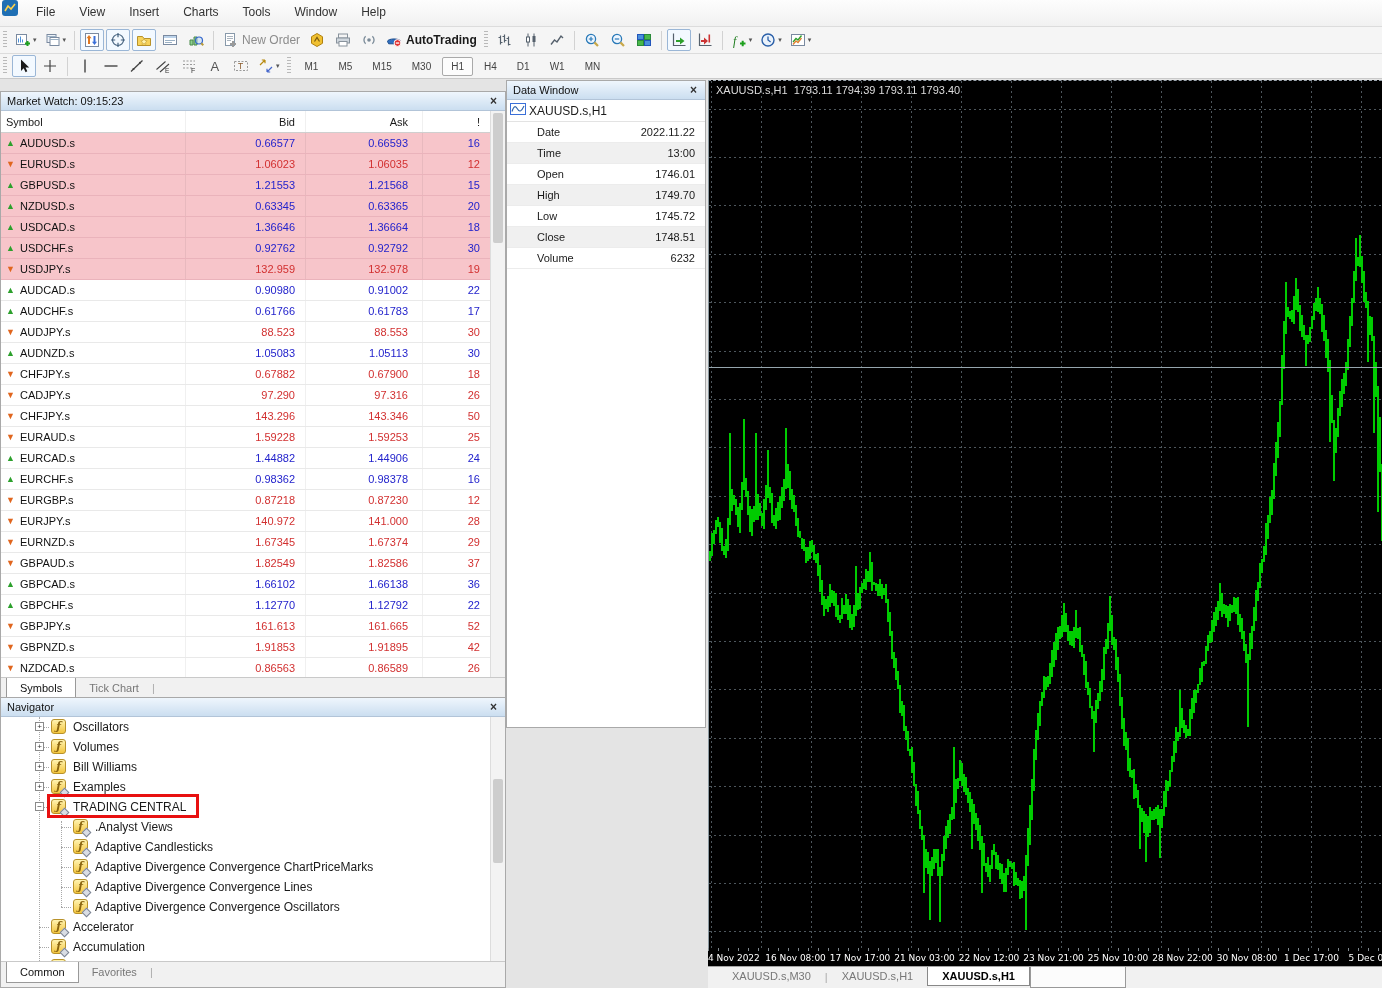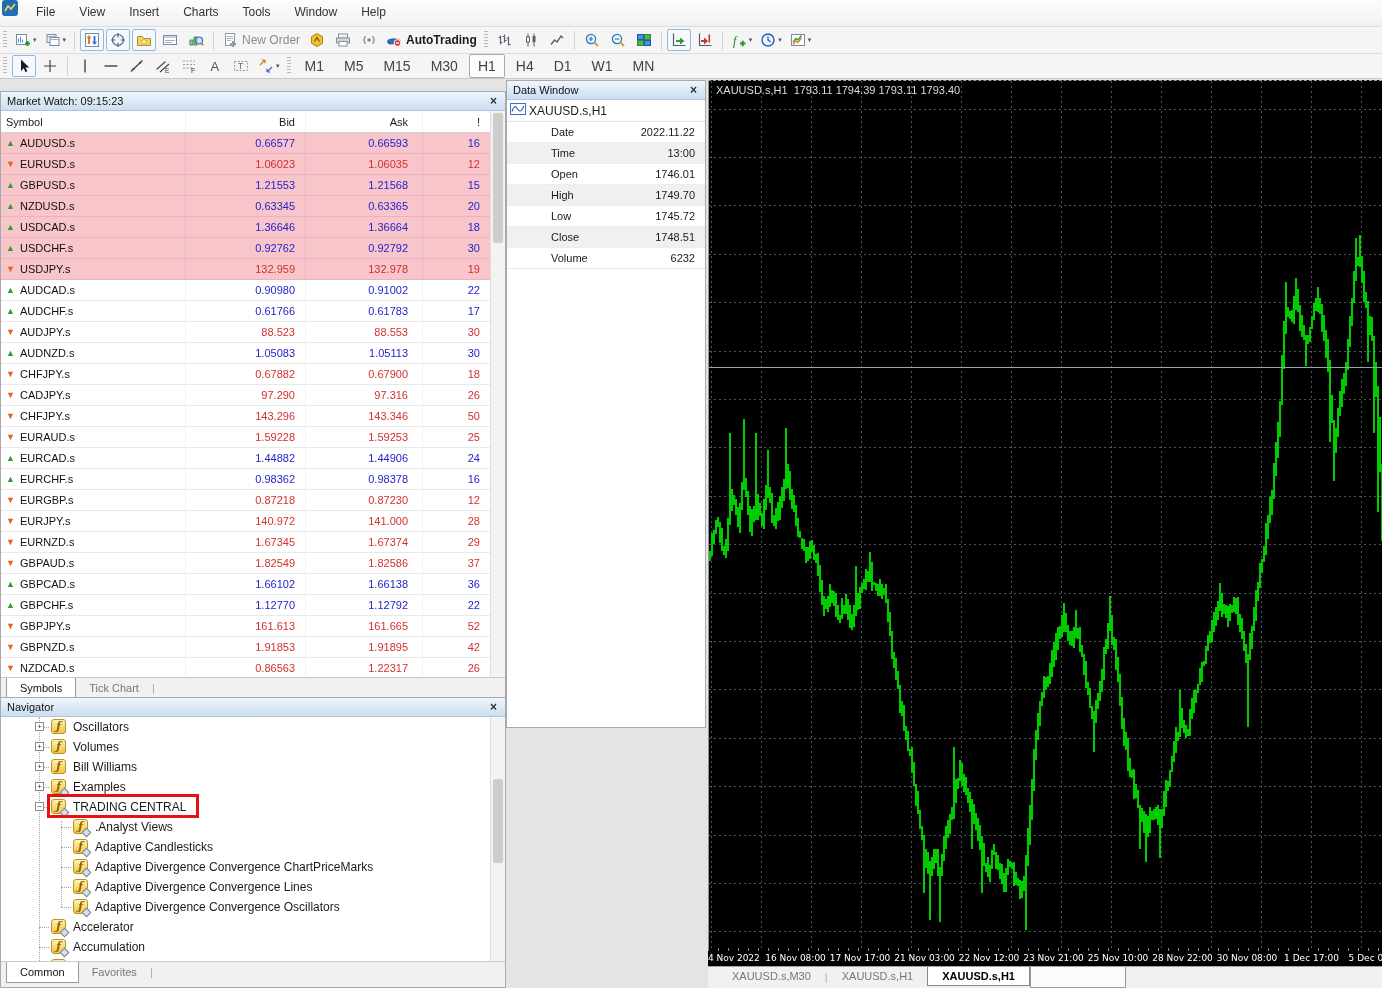--- a/index.html
+++ b/index.html
@@ -21,21 +21,21 @@
   .grip { width:4px; height:18px; margin:0 4px 0 3px;
     background:repeating-linear-gradient(180deg,#b9b9b9 0 1px,transparent 1px 3px); }
   .tsep { width:1px; height:19px; background:#d2d2d2; margin:0 4px; }
   .tbtn { height:22px; min-width:24px; display:flex; align-items:center; justify-content:center;
     border:1px solid transparent; border-radius:2px; padding:0 2px; margin:0 1px; }
   .tbtn.pressed { border-color:#9ab6d6; background:#f3f9ff; }
   .tbtn .ticon { display:flex; }
   .caret { font-size:7px; color:#555; margin-left:2px; }
   .tlabel { font-size:12px; color:#8c8c8c; margin-left:4px; white-space:nowrap; }
   .tlabel.bold { color:#1a1a1a; font-weight:bold; }
-  .tfbtn { font-size:14px; color:#444; padding:3px 8px; border:1px solid transparent; border-radius:2px; margin:0 1px;}
+  .tfbtn { font-size:10px; color:#444; padding:3px 8px; border:1px solid transparent; border-radius:2px; margin:0 1px;}
   .tfbtn.pressed { border-color:#a9a9a9; background:#fcfcfc; }
 
   
   .panel { position:absolute; background:#fff; border:1px solid #a9a9a9; }
   .panel-title { height:19px; background:linear-gradient(#eff6fd,#cbdef0);
     border-bottom:1px solid #b2c4d8; display:flex; align-items:center; justify-content:space-between;
     font-size:11px; padding:0 6px; color:#111; }
   .closex { font-size:12px; color:#333; line-height:1; padding:0 2px; font-weight:bold; }
 
   
@@ -60,21 +60,21 @@
   .tab-sep { color:#aaa; padding-top:4px; }
 
   
   #data-window { left:506px; top:80px; width:200px; height:648px; }
   #dw-instr { position:absolute; top:19px; left:0; right:0; height:22px; display:flex; align-items:center;
     padding-left:3px; font-size:12px; border-bottom:1px solid #e3e3e3; gap:3px; }
   #dw-fields { position:absolute; top:41px; left:0; right:0; }
   .dwrow { height:21px; display:flex; align-items:center; justify-content:space-between;
     font-size:11px; border-bottom:1px solid #ececec; }
   .dwrow.alt { background:#f0f0f0; }
-  .dwlabel { padding-left:44px; }
+  .dwlabel { padding-left:30px; }
   .dwvalue { padding-right:10px; }
 
   
   #navigator { left:0; top:697px; width:506px; height:291px; }
   #nav-tree { position:absolute; top:19px; left:0; right:15px; bottom:26px; overflow:hidden;
     background:#fff; font-size:12px; }
   .navrow { height:20px; display:flex; align-items:center; position:relative; }
   .expbox { width:9px; height:9px; border:1px solid #8a8a8a; background:#fff; font-size:8px;
     line-height:7px; text-align:center; color:#333; position:absolute; left:34px; }
   .ficon { width:15px; height:15px; border:1px solid #b8922a; border-radius:3px;
@@ -671,21 +671,21 @@
           <div class="cell c-bid" style="color: rgb(210, 48, 48);">1.91853</div>
           <div class="cell c-ask" style="color: rgb(210, 48, 48);">1.91895</div>
           <div class="cell c-spr" style="color: rgb(210, 48, 48);">42</div>
         </div>
         <div class="mwrow">
           <div class="cell c-sym">
             <span class="dir" style="color: rgb(224, 102, 30);">▼</span>
             <span class="symname">NZDCAD.s</span>
           </div>
           <div class="cell c-bid" style="color: rgb(210, 48, 48);">0.86563</div>
-          <div class="cell c-ask" style="color: rgb(210, 48, 48);">1.22317</div>
+          <div class="cell c-ask" style="color: rgb(210, 48, 48);">0.86589</div>
           <div class="cell c-spr" style="color: rgb(210, 48, 48);">26</div>
         </div>
       </div>
     <div id="mw-scroll" class="vscroll" style="top:19px;bottom:26px;">
       <div class="vthumb" style="top:2px;height:130px;"></div>
     </div>
     <div id="mw-tabbar" class="tabbar">
         <div class="tab active">Symbols</div>
         <div class="tab">Tick Chart</div>
         <span class="tab-sep">|</span>

